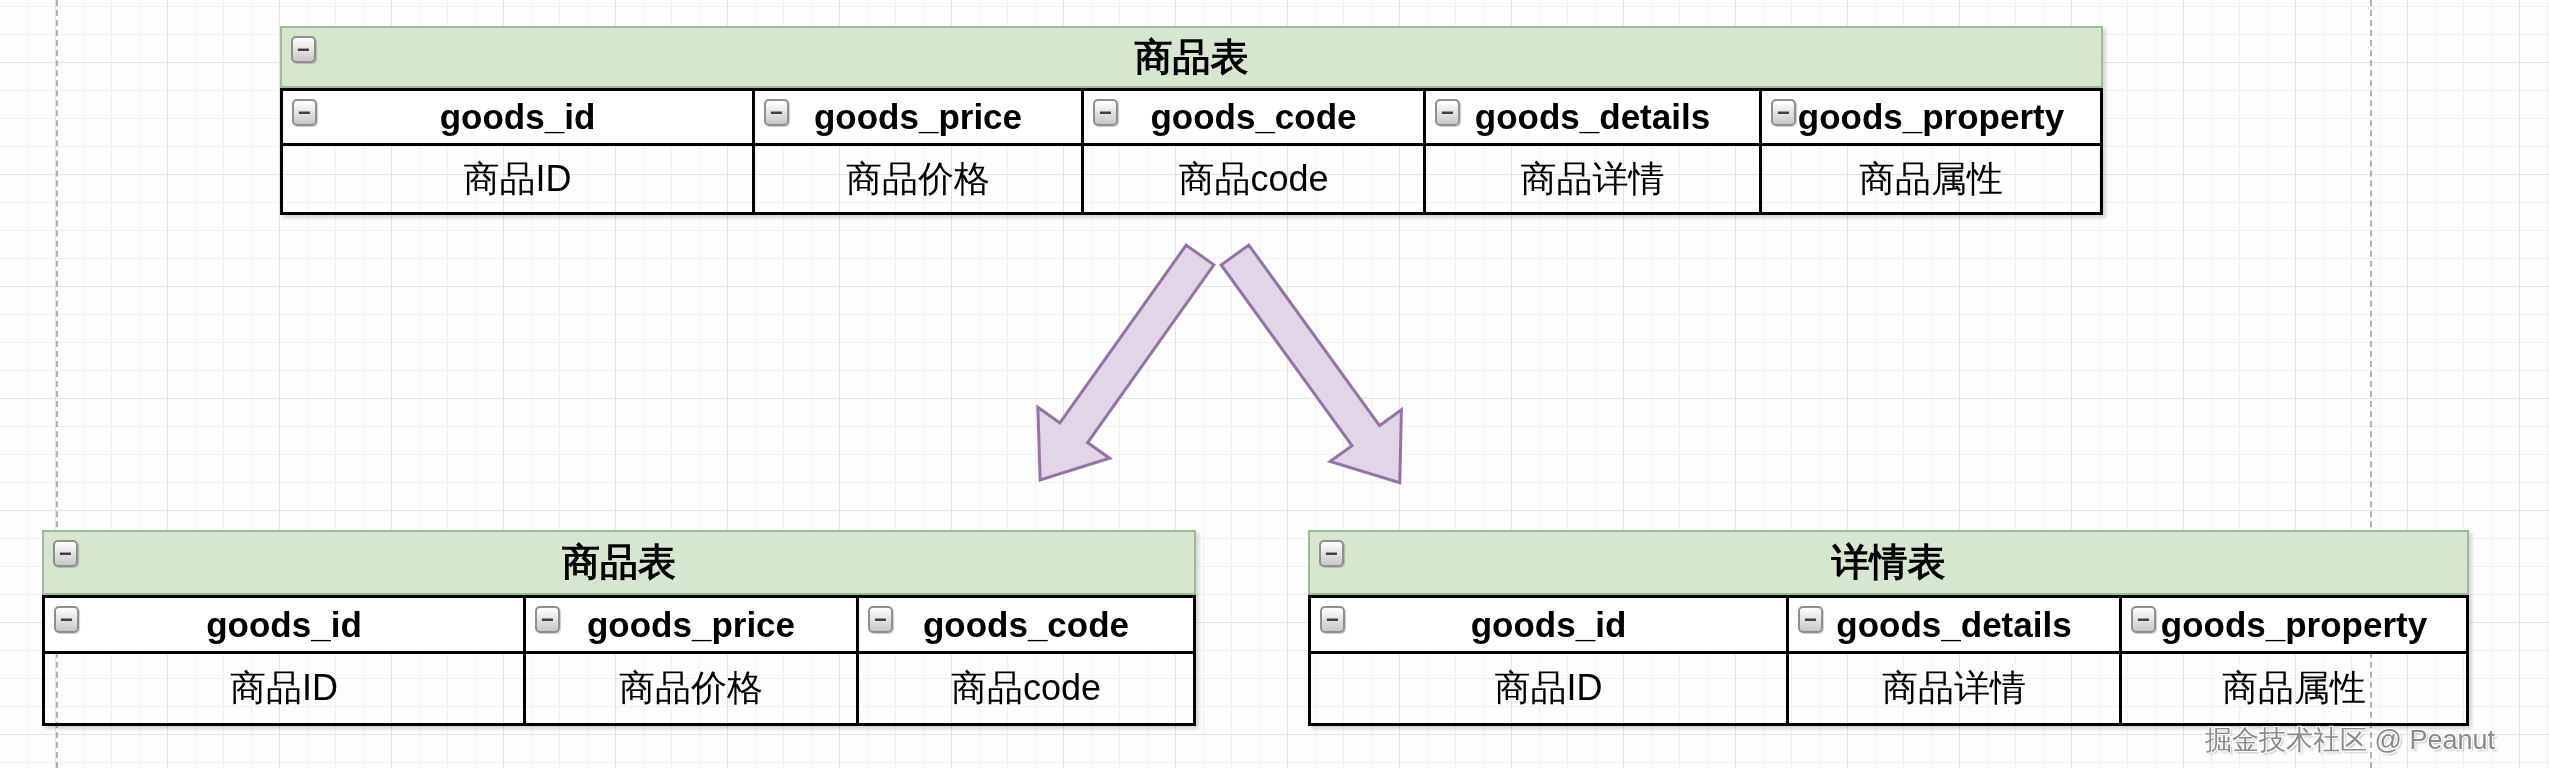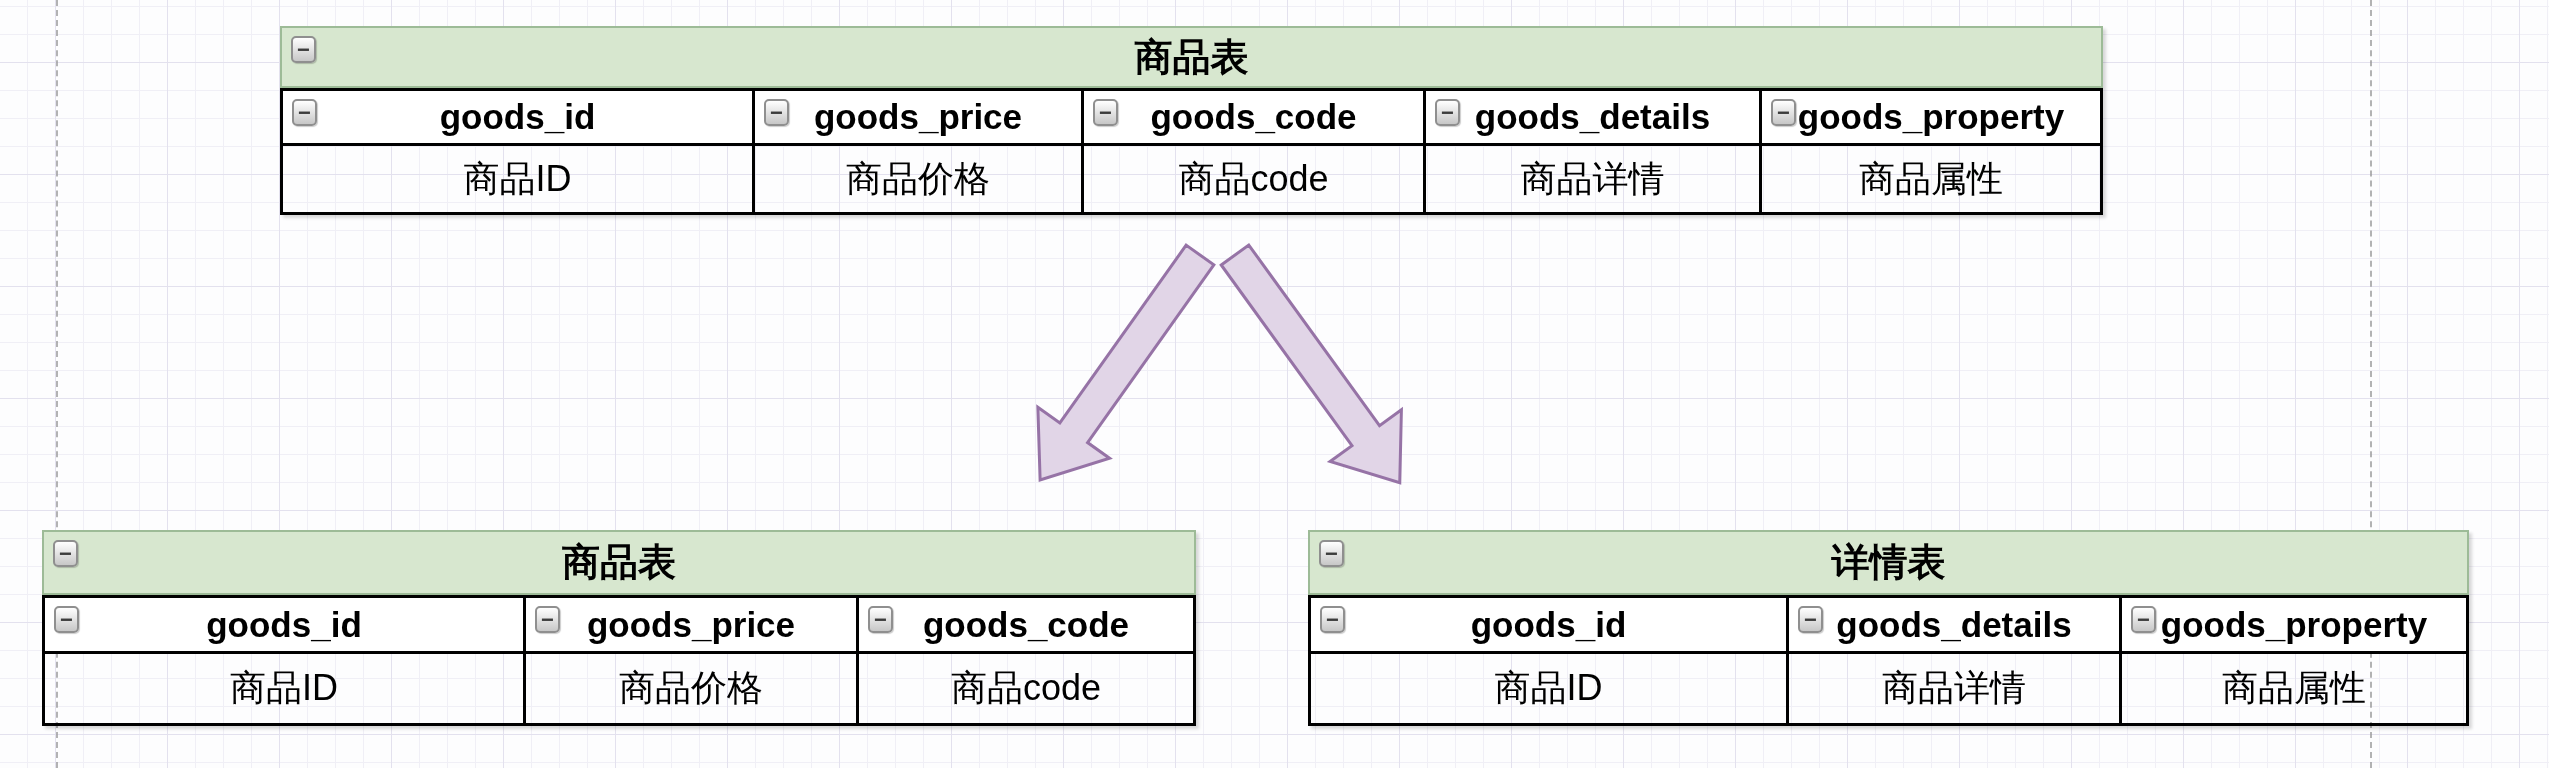--- a/index.html
+++ b/index.html
@@ -196,14 +196,15 @@
         <div class="cell" style="flex:0 0 333px">
           <span>商品详情</span>
         </div>
         <div class="cell">
           <span>商品属性</span>
         </div>
       </div>
     </div>
   </div>
 
+  <div class="watermark">掘金技术社区 @ Peanut</div>
 
 </div>
 
 </body></html>

